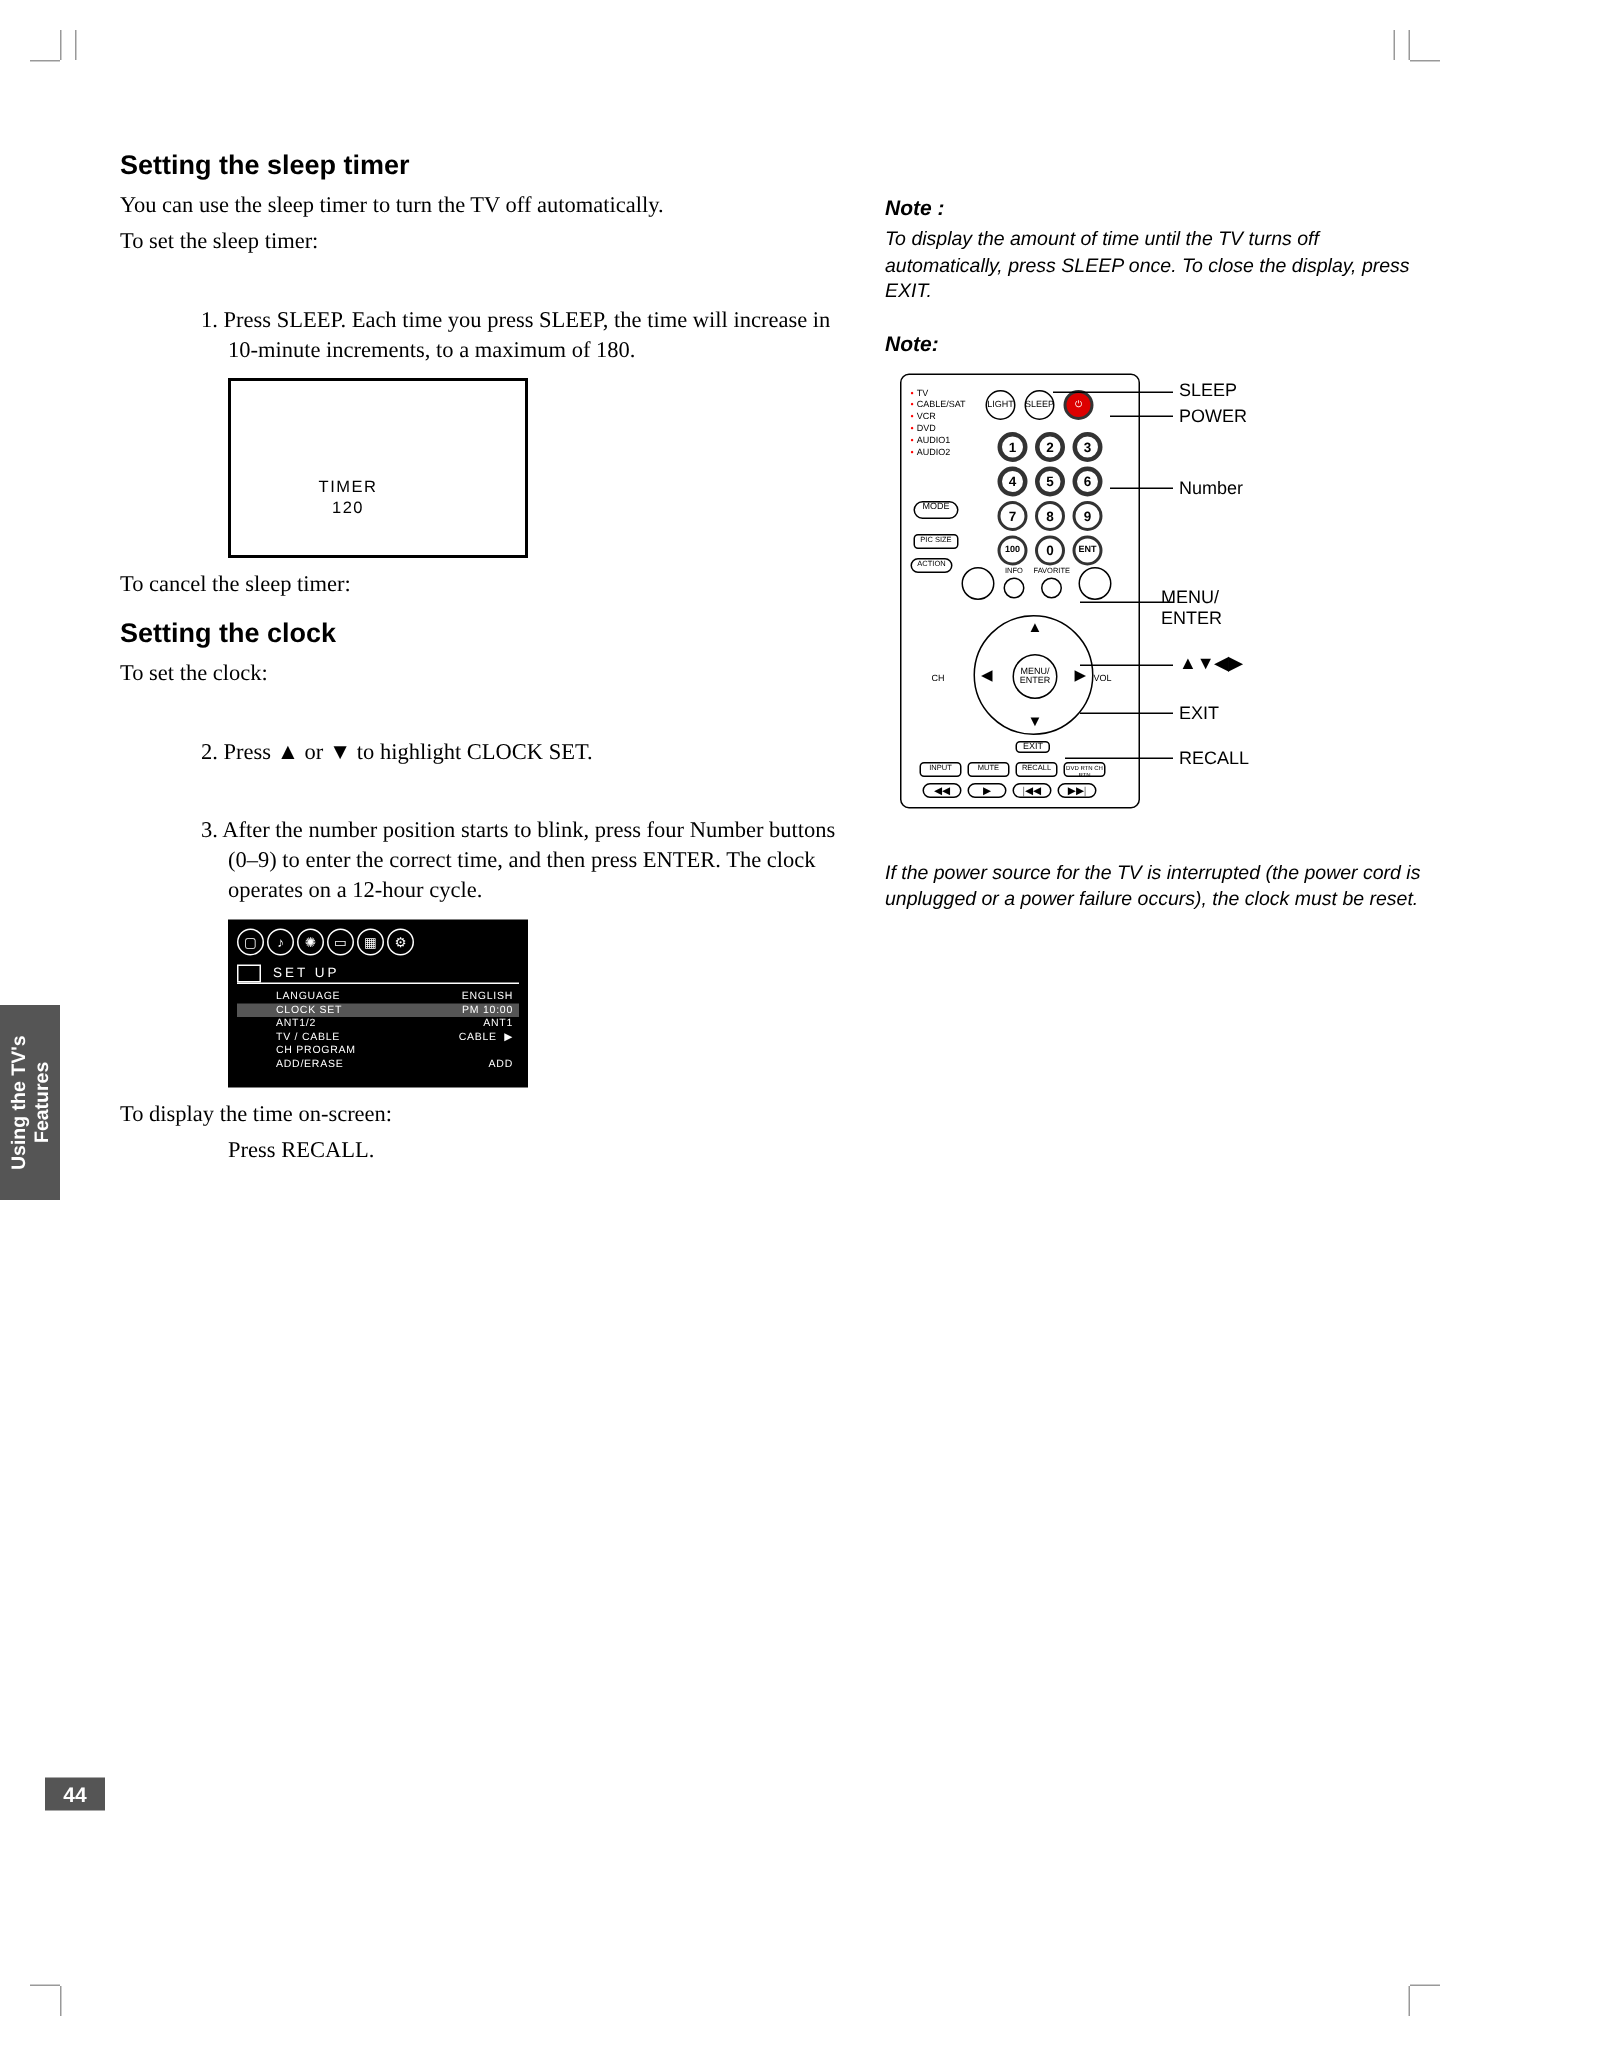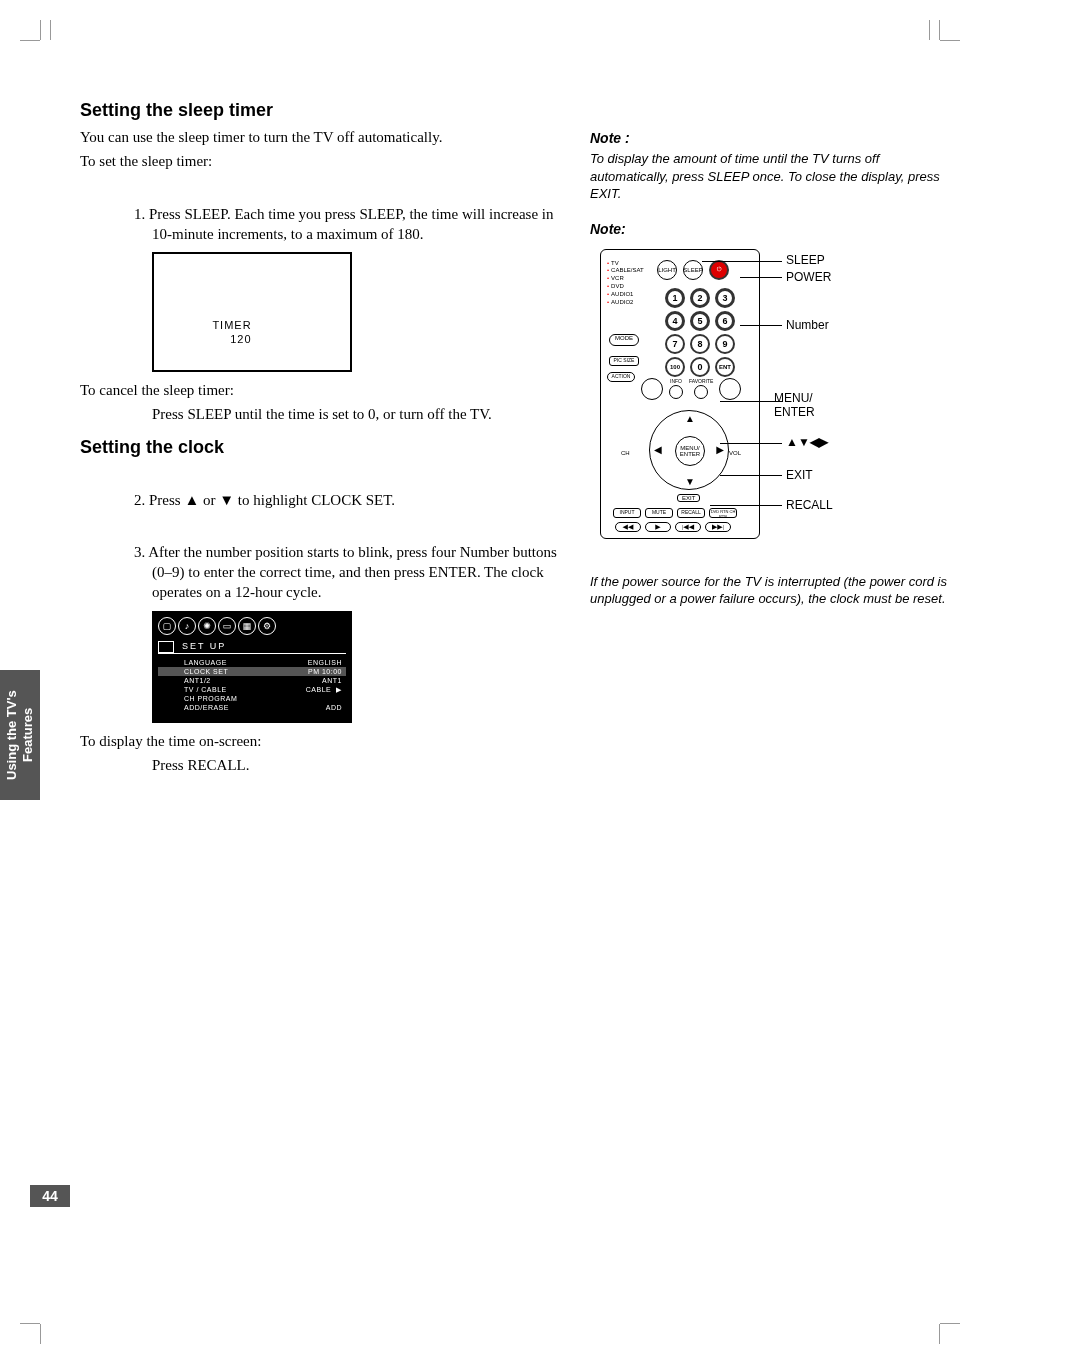--- a/index.html
+++ b/index.html
@@ -44,21 +44,21 @@
   .body-text { font-size: 15px; line-height: 1.35; margin-bottom: 4px; }
   .indent1 { padding-left: 72px; text-indent: -18px; font-size: 15px; line-height: 1.35; margin-bottom: 4px; margin-top: 32px; }
   .sub-indent { padding-left: 72px; font-size: 15px; line-height: 1.35; margin-bottom: 4px; }
   .lead { padding-left: 54px; text-indent: -54px; }
 
   .osd-box {
     width: 200px; height: 120px; border: 2px solid #000; margin: 8px 0 8px 72px;
     display: flex; align-items: center; justify-content: center;
     font-family: Arial, sans-serif; font-size: 11px; letter-spacing: 1px;
   }
-  .osd-inner { text-align: right; line-height: 1.3; transform: translateX(-20px) translateY(20px); }
+  .osd-inner { text-align: center; line-height: 1.3; transform: translateX(-20px) translateY(20px); }
 
   .setup-box {
     width: 200px; height: 112px; background: #000; color: #fff;
     margin: 8px 0 8px 72px; padding: 6px; font-family: Arial, sans-serif; font-size: 8px;
     position: relative;
   }
   .setup-icons { display: flex; gap: 2px; margin-bottom: 6px; }
   .setup-icons span { width: 18px; height: 18px; border: 1px solid #fff; border-radius: 50%; display: flex; align-items: center; justify-content: center; font-size: 9px; }
   .setup-title { border-bottom: 1px solid #fff; padding-bottom: 2px; margin-bottom: 4px; padding-left: 24px; letter-spacing: 2px; font-size: 9px; }
   .setup-row { display: flex; justify-content: space-between; padding: 0 4px 0 26px; line-height: 1.3; font-size: 7px; letter-spacing: 0.5px; }
@@ -139,23 +139,23 @@
       <div class="indent1">1.  Press SLEEP. Each time you press SLEEP, the time will increase in 10-minute increments, to a maximum of 180.</div>
 
       <div class="osd-box">
         <div class="osd-inner">
           <div>TIMER</div>
           <div>120</div>
         </div>
       </div>
 
       <div class="body-text lead">To cancel the sleep timer:</div>
-      <div class="sub-indent">Press SLEEP until the time is set to 0, or turn off the TV.</div>
 
       <h2 style="margin-top:12px">Setting the clock</h2>
+      <div class="body-text lead">To set the clock:</div>
       <div class="indent1">2.  Press ▲ or ▼ to highlight CLOCK SET.</div>
       <div class="indent1">3.  After the number position starts to blink, press four Number buttons (0–9) to enter the correct time, and then press ENTER. The clock operates on a 12-hour cycle.</div>
 
       <div class="setup-box">
         <div class="setup-icons">
           <span>▢</span>
           <span>♪</span>
           <span>✺</span>
           <span>▭</span>
           <span>▦</span>

